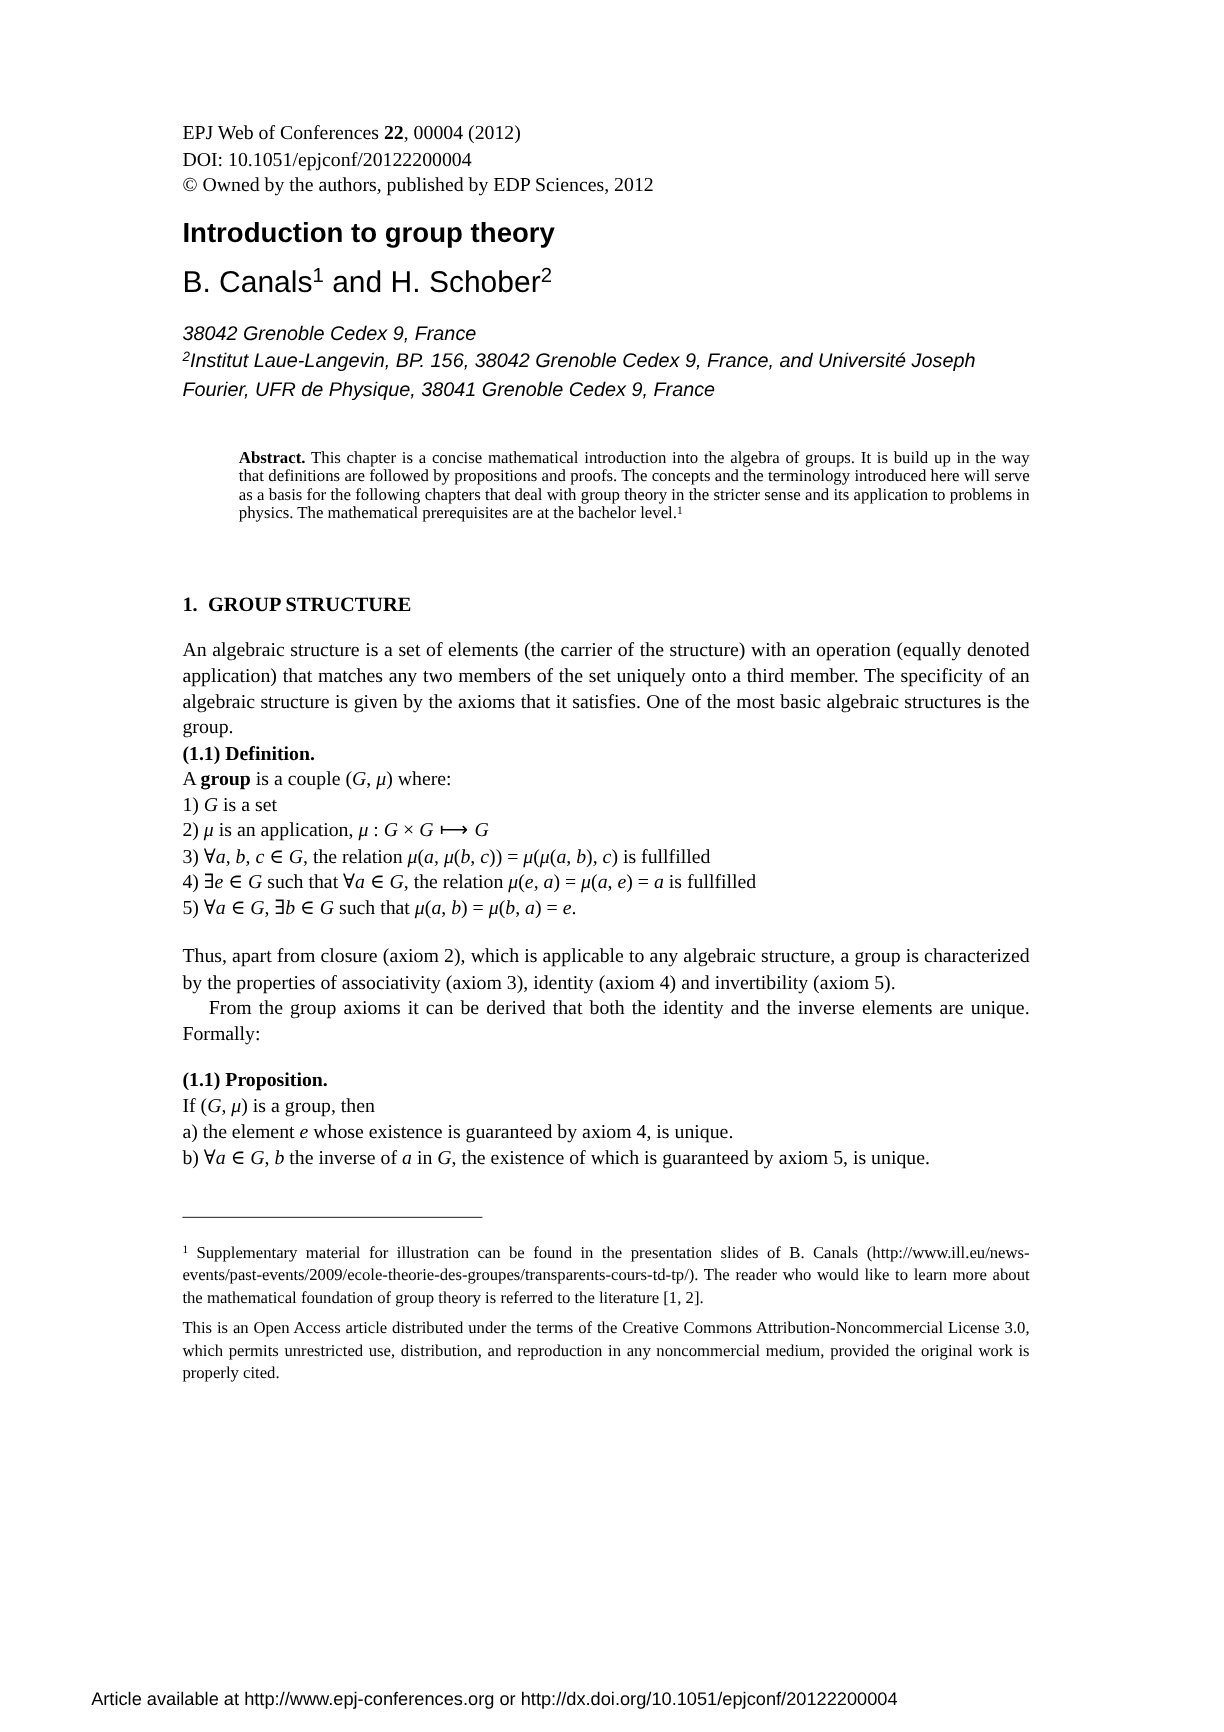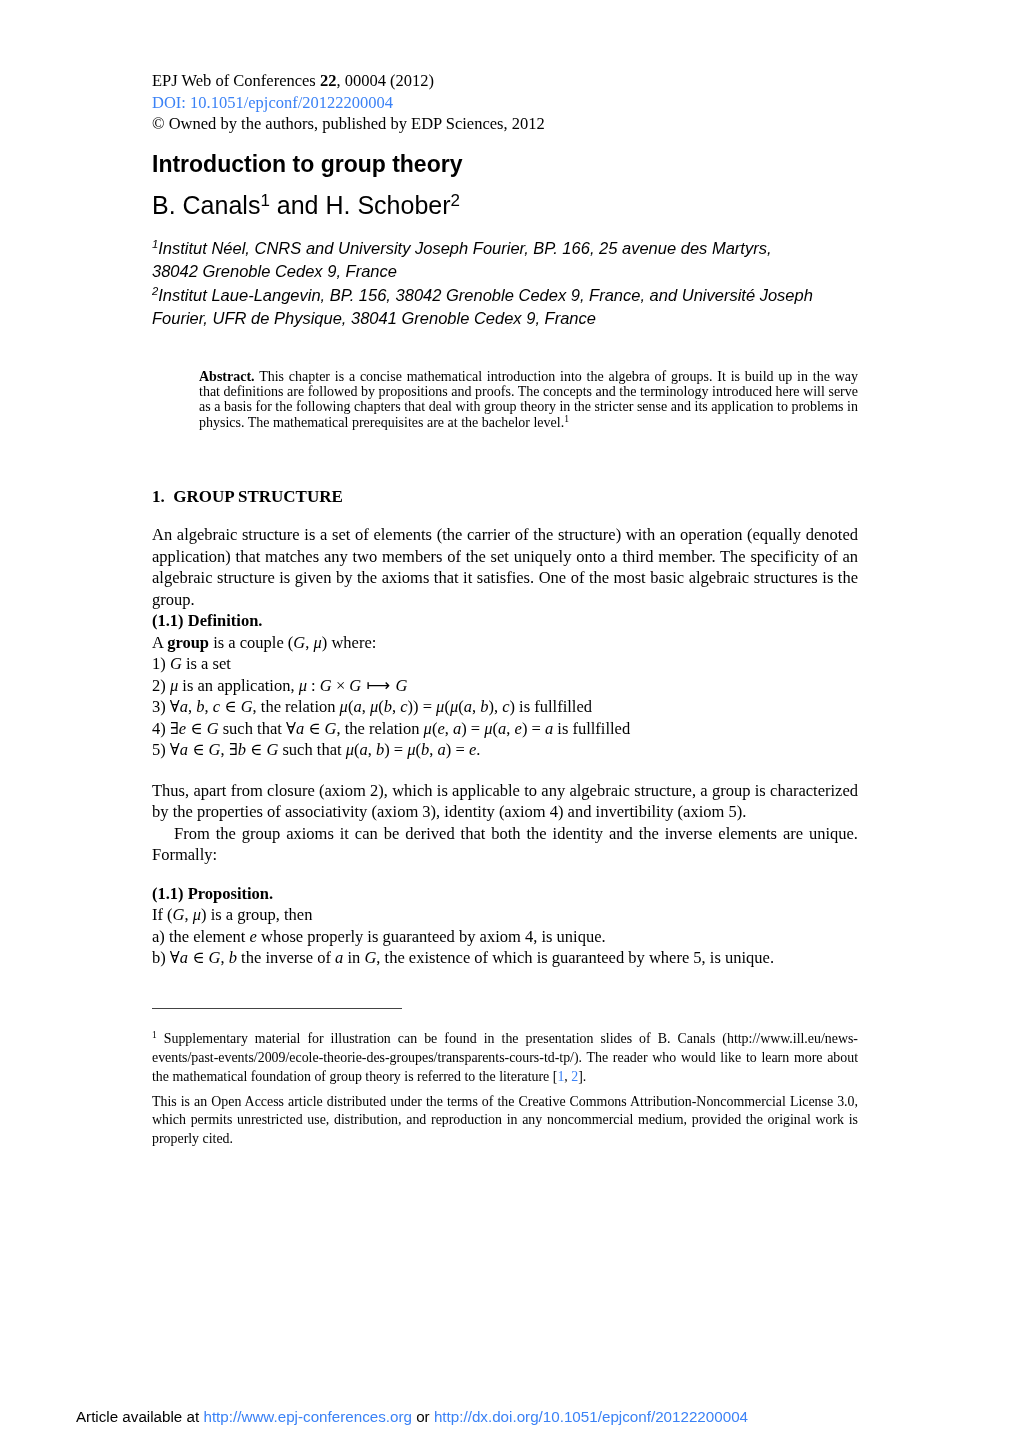--- a/index.html
+++ b/index.html
@@ -1,25 +1,25 @@
 <!DOCTYPE html>
 <html><head>
 <meta charset="utf-8">
 <title>EPJ Web of Conferences — Introduction to group theory</title>
 <style>
   html,body{margin:0;padding:0;background:#ffffff;}
   body{width:1020px;height:1443px;position:relative;color:#000;
        font-family:"Liberation Serif","DejaVu Serif",serif;
        -webkit-font-smoothing:antialiased;}
   .page{position:absolute;left:0;top:0;width:1020px;height:1443px;overflow:hidden;background:#fff;}
-  .content{position:absolute;left:152px;top:0;width:706px;padding-top:70px;}
+  .content{position:absolute;left:152px;top:0;width:706px;padding-top:100px;}
 
   .pub-line{font-size:16.5px;line-height:21.5px;}
   .doi-line{cursor:pointer;}
-  .doi-line .s-link, .s-link{color:#3b82f6;}
+  .doi-line .s-link, .s-link{color:#000000;}
 
   .title{font-family:"Liberation Sans","DejaVu Sans",sans-serif;
          font-weight:bold;font-size:23px;line-height:30px;margin:14px 0 0 0;}
   .authors{font-family:"Liberation Sans","DejaVu Sans",sans-serif;
            font-size:25px;line-height:24px;margin-top:14px;}
   .affiliations{font-family:"Liberation Sans","DejaVu Sans",sans-serif;
                 font-style:italic;font-size:16.5px;line-height:23.5px;margin-top:20px;}
 
   .abstract{margin-top:38px;padding-left:47px;font-size:14px;line-height:15.4px;
             text-align:justify;}
@@ -59,21 +59,20 @@
       <div class="pub-line"><span>EPJ Web of Conferences </span><span class="s-b">22</span><span>, 00004 (2012)</span></div>
       <div class="pub-line doi-line"><span class="s-link">DOI: 10.1051/epjconf/20122200004</span></div>
       <div class="pub-line">© Owned by the authors, published by EDP Sciences, 2012</div>
     </div>
 
     <h1 class="title">Introduction to group theory</h1>
 
     <div class="authors"><span>B. Canals</span><span class="s-sup">1</span><span> and H. Schober</span><span class="s-sup">2</span></div>
 
     <div class="affiliations">
-      <div><span class="s-sup">1</span><span>Institut Néel, CNRS and University Joseph Fourier, BP. 166, 25 avenue des Martyrs,</span></div>
       <div><span>38042 Grenoble Cedex 9, France</span></div>
       <div><span class="s-sup">2</span><span>Institut Laue-Langevin, BP. 156, 38042 Grenoble Cedex 9, France, and Université Joseph</span></div>
       <div><span>Fourier, UFR de Physique, 38041 Grenoble Cedex 9, France</span></div>
     </div>
 
     <div class="abstract"><span class="s-b">Abstract.</span><span> This chapter is a concise mathematical introduction into the algebra of groups. It is build up in the way that definitions are followed by propositions and proofs. The concepts and the terminology introduced here will serve as a basis for the following chapters that deal with group theory in the stricter sense and its application to problems in physics. The mathematical prerequisites are at the bachelor level.</span><span class="s-sup">1</span></div>
 
     <h2 class="sec-heading">1.&nbsp; GROUP STRUCTURE</h2>
 
     <p class="para mt">An algebraic structure is a set of elements (the carrier of the structure) with an operation (equally denoted application) that matches any two members of the set uniquely onto a third member. The specificity of an algebraic structure is given by the axioms that it satisfies. One of the most basic algebraic structures is the group.</p>
@@ -87,22 +86,22 @@
       <div class="mline"><span>4) ∃</span><span class="s-i">e</span><span> ∈ </span><span class="s-i">G</span><span> such that ∀</span><span class="s-i">a</span><span> ∈ </span><span class="s-i">G</span><span>, the relation </span><span class="s-i">μ</span><span>(</span><span class="s-i">e</span><span>, </span><span class="s-i">a</span><span>) = </span><span class="s-i">μ</span><span>(</span><span class="s-i">a</span><span>, </span><span class="s-i">e</span><span>) = </span><span class="s-i">a</span><span> is fullfilled</span></div>
       <div class="mline"><span>5) ∀</span><span class="s-i">a</span><span> ∈ </span><span class="s-i">G</span><span>, ∃</span><span class="s-i">b</span><span> ∈ </span><span class="s-i">G</span><span> such that </span><span class="s-i">μ</span><span>(</span><span class="s-i">a</span><span>, </span><span class="s-i">b</span><span>) = </span><span class="s-i">μ</span><span>(</span><span class="s-i">b</span><span>, </span><span class="s-i">a</span><span>) = </span><span class="s-i">e</span><span>.</span></div>
     </div>
 
     <p class="para mt2">Thus, apart from closure (axiom 2), which is applicable to any algebraic structure, a group is characterized by the properties of associativity (axiom 3), identity (axiom 4) and invertibility (axiom 5).</p>
     <p class="para indent">From the group axioms it can be derived that both the identity and the inverse elements are unique. Formally:</p>
 
     <div class="block-heading mt2">(1.1) Proposition.</div>
     <div>
       <div class="mline"><span>If (</span><span class="s-i">G</span><span>, </span><span class="s-i">μ</span><span>) is a group, then</span></div>
-      <div class="mline"><span>a) the element </span><span class="s-i">e</span><span> whose properly is guaranteed by axiom 4, is unique.</span></div>
-      <div class="mline"><span>b) ∀</span><span class="s-i">a</span><span> ∈ </span><span class="s-i">G</span><span>, </span><span class="s-i">b</span><span> the inverse of </span><span class="s-i">a</span><span> in </span><span class="s-i">G</span><span>, the existence of which is guaranteed by where 5, is unique.</span></div>
+      <div class="mline"><span>a) the element </span><span class="s-i">e</span><span> whose existence is guaranteed by axiom 4, is unique.</span></div>
+      <div class="mline"><span>b) ∀</span><span class="s-i">a</span><span> ∈ </span><span class="s-i">G</span><span>, </span><span class="s-i">b</span><span> the inverse of </span><span class="s-i">a</span><span> in </span><span class="s-i">G</span><span>, the existence of which is guaranteed by axiom 5, is unique.</span></div>
     </div>
 
     <hr class="footnote-rule">
 
     <div class="footnote"><span class="s-sup">1</span><span> Supplementary material for illustration can be found in the presentation slides of B. Canals (http://www.ill.eu/news-events/past-events/2009/ecole-theorie-des-groupes/transparents-cours-td-tp/). The reader who would like to learn more about the mathematical foundation of group theory is referred to the literature [</span><span class="s-link">1</span><span>, </span><span class="s-link">2</span><span>].</span></div>
 
     <div class="license">This is an Open Access article distributed under the terms of the Creative Commons Attribution-Noncommercial License 3.0, which permits unrestricted use, distribution, and reproduction in any noncommercial medium, provided the original work is properly cited.</div>
 
   </div>
 

